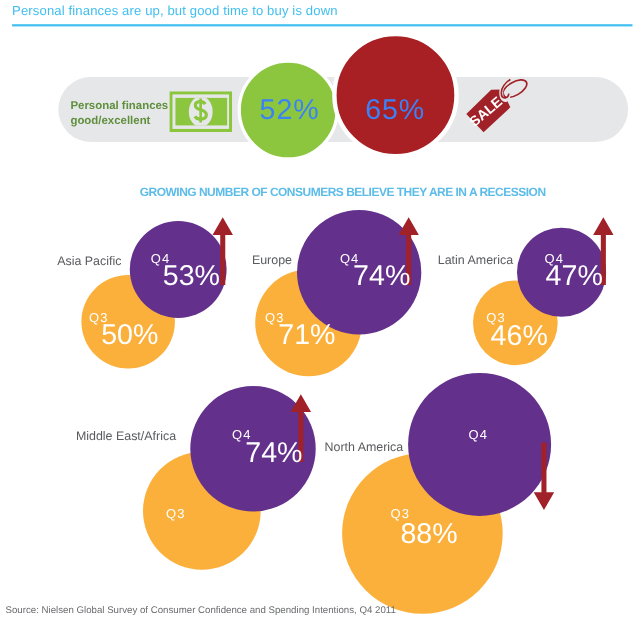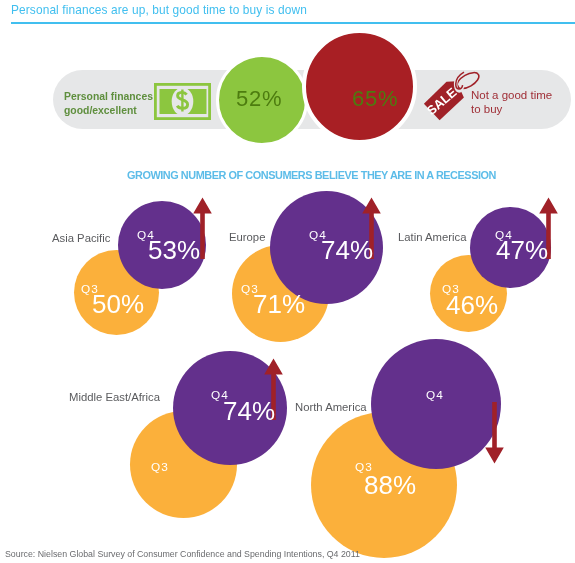--- a/index.html
+++ b/index.html
@@ -12,25 +12,25 @@
   #rule{left:11px;top:22px;width:564px;height:2px;background:#41BFEF;}
 
   
   #pill{left:53px;top:70px;width:518px;height:59px;border-radius:30px;background:#E6E7E8;}
   #pill-left-text{left:64px;top:90px;font-size:10.4px;line-height:13.8px;color:#5F8F3E;font-weight:bold;white-space:pre-line;}
   #pill-right-text{left:471px;top:88px;font-size:11.5px;line-height:14.3px;color:#A03038;white-space:pre-line;}
   #money-icon{left:154px;top:83px;}
   #sale-icon{left:420px;top:70px;}
 
   .bigcircle{border-radius:50%;}
-  .cval{position:absolute;color:#4d7c0f;font-size:22px;line-height:26px;white-space:nowrap;letter-spacing:0.8px;}
+  .cval{position:absolute;color:#3b82f6;font-size:26px;line-height:26px;white-space:nowrap;letter-spacing:0.8px;}
   #green-circle{left:216px;top:54px;width:92px;height:92px;background:#8CC63F;border:3px solid #fff;box-sizing:border-box;}
   #red-circle{left:302px;top:29px;width:115px;height:115px;background:#A81F24;border:4px solid #fff;box-sizing:border-box;}
   #green-pct{left:236px;top:86px;}
-  #red-pct{left:352px;top:86px;text-align:center;}
+  #red-pct{left:332px;top:86px;text-align:center;}
 
   
   #subtitle{left:127px;top:169px;font-size:10.9px;color:#5CBCE8;letter-spacing:-0.45px;white-space:nowrap;font-weight:600;}
 
   
   .circ{position:absolute;border-radius:50%;}
   .q3c{background:#FBB03B;}
   .q4c{background:#63308C;}
   .rlbl{position:absolute;color:#5A5B5E;font-size:11.3px;white-space:nowrap;line-height:12px;}
   .qtag{position:absolute;color:#fff;font-size:11.8px;line-height:11.8px;letter-spacing:1px;}
@@ -43,22 +43,20 @@
 <body>
 
 <div id="root">
 
   <div class="abs" id="title">Personal finances are up, but good time to buy is down</div>
   <div class="abs" id="rule"></div>
 
   <div class="abs" id="pill"></div>
   <div class="abs" id="pill-left-text">Personal finances
 good/excellent</div>
-  <div class="abs" id="pill-right-text">Not a good time
-to buy</div>
 
   <svg class="abs" id="money-icon" width="57" height="37" viewBox="0 0 57 37">
     <defs>
         <clipPath id="billclip">
           <rect x="5.5" y="6" width="47" height="25"></rect>
         </clipPath>
       </defs>
     <rect x="1.4" y="1.4" width="54.2" height="34.2" fill="none" stroke="#8CC63F" stroke-width="2.8"></rect>
     <rect x="5.5" y="6" width="47" height="25" fill="#8CC63F"></rect>
     <g clip-path="url(#billclip)">

